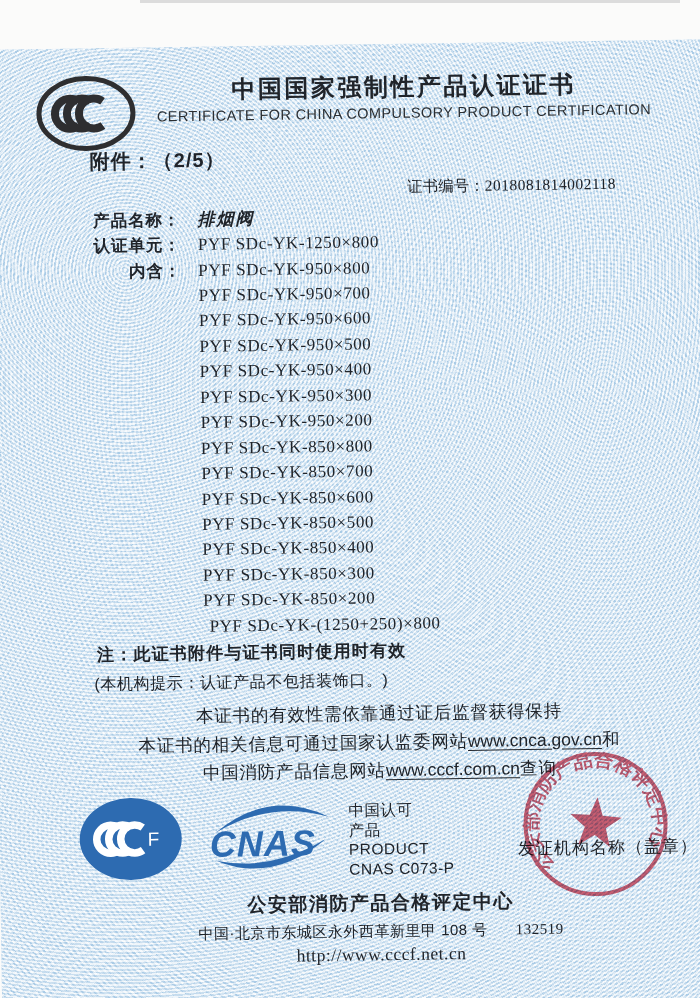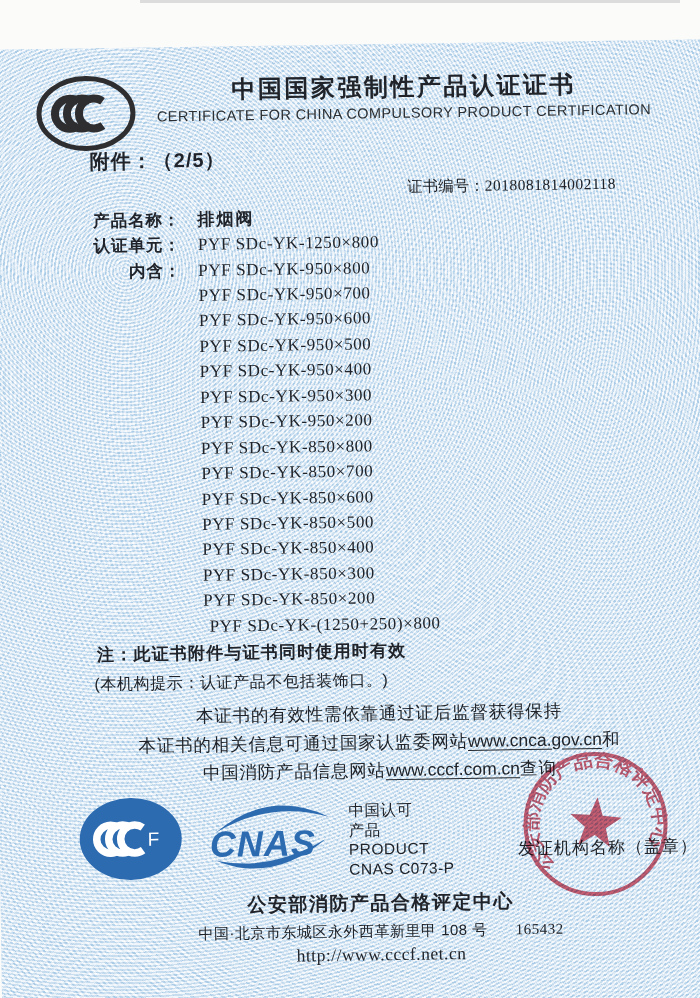--- a/index.html
+++ b/index.html
@@ -24,21 +24,21 @@
   .title{left:175px;top:27px;width:480px;text-align:center;font-size:24px;font-weight:bold;letter-spacing:2.5px;}
   .subtitle{left:85px;top:61px;width:660px;text-align:center;font-size:14.5px;letter-spacing:.4px;color:#2b2f33;}
   .attachment{left:100px;top:100px;font-size:20px;font-weight:600;letter-spacing:1px;}
   .certno{left:417px;top:133px;font-size:15.5px;}
   .certno .num{font-family:"Liberation Serif", serif;letter-spacing:.5px;}
   .fields{left:68px;top:160px;width:600px;}
   .frow{position:relative;height:25.45px;padding-left:139px;display:flex;align-items:center;}
   .flabel{position:absolute;left:0;top:0;width:122px;height:25.45px;display:flex;align-items:center;
           justify-content:flex-end;font-size:16.5px;font-weight:bold;letter-spacing:1px;}
   .fvalue{font-family:"Liberation Serif", serif;font-size:17px;letter-spacing:.6px;white-space:nowrap;}
-  .cjkval{font-family:"Liberation Sans", sans-serif;font-weight:600;letter-spacing:2px;}
+  .cjkval{font-family:"Liberation Sans", sans-serif;font-weight:600;letter-spacing:2px;font-style:italic;}
   .note1{left:100px;top:596px;font-size:17px;font-weight:bold;letter-spacing:1.2px;line-height:22px;}
   .note2{left:97px;top:625px;font-size:16px;letter-spacing:.6px;line-height:22px;}
   .validity{left:31px;top:655px;width:700px;text-align:center;font-size:17.5px;line-height:28.5px;letter-spacing:.8px;}
   .validity .url{font-family:"Liberation Sans", sans-serif;text-decoration:underline;text-underline-offset:3px;letter-spacing:0;}
   .cccf-logo{left:78px;top:747px;width:106px;height:88px;}
   .cnas-logo{left:208px;top:752px;width:126px;height:76px;}
   .accr{left:349px;top:756px;font-size:15.5px;line-height:19.5px;letter-spacing:.5px;}
   .stamp-label{left:518px;top:795px;font-size:17px;letter-spacing:1px;z-index:2;}
   .stamp{left:516px;top:703px;width:160px;height:160px;mix-blend-mode:multiply;opacity:.9;z-index:3;}
   .footer-org{left:30px;top:846px;width:700px;text-align:center;font-size:19px;font-weight:bold;letter-spacing:1.5px;}
@@ -172,17 +172,17 @@
       <path id="sealarc" d="M 40 122 A 58 58 0 1 1 120 122" fill="none"></path>
       <text font-size="17.5" font-weight="bold" fill="var(--stamp_red,#cb4f63)" font-family="Liberation Sans, sans-serif">
         <textPath href="#sealarc" startOffset="2" textLength="250" lengthAdjust="spacingAndGlyphs">公安部消防产品合格评定中心</textPath>
       </text>
       <polygon points="80,53 86.5,71.1 105.7,71.7 90.5,83.4 95.9,101.8 80,91 64.1,101.8 69.5,83.4 54.3,71.7 73.5,71.1" fill="var(--stamp_red,#cb4f63)" transform="rotate(5 80 80)"></polygon>
     </g>
   </svg>
 
   <div class="abs footer-org">公安部消防产品合格评定中心</div>
   <div class="abs footer-addr">
-    <span>中国·北京市东城区永外西革新里甲 108 号</span><span class="post">165432</span>
+    <span>中国·北京市东城区永外西革新里甲 108 号</span><span class="post">132519</span>
   </div>
   <div class="abs footer-web">http://www.cccf.net.cn</div>
 
 </div>
 
 </body></html>

